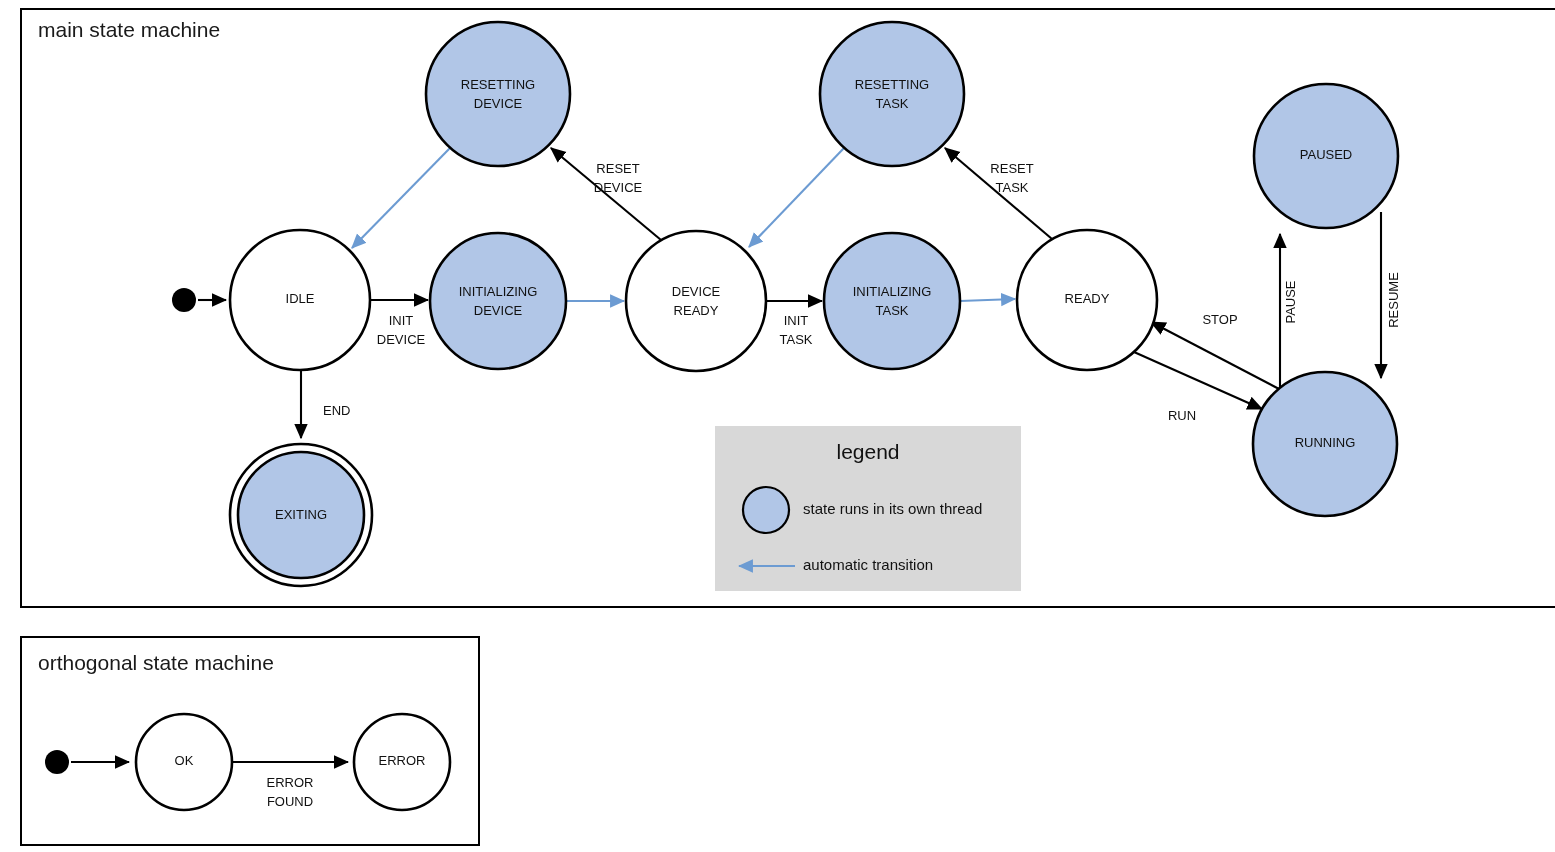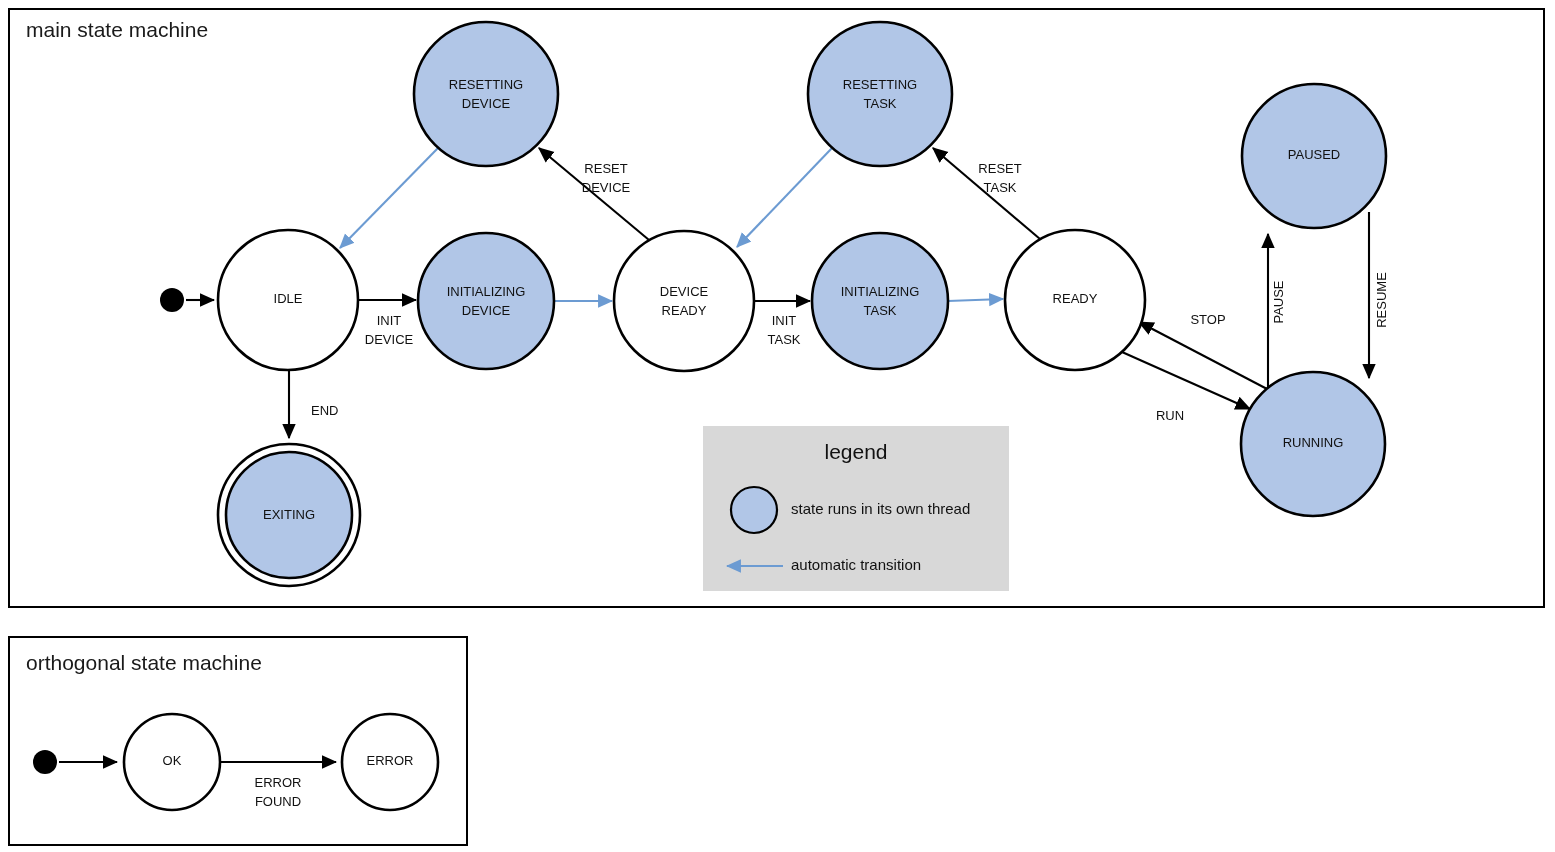--- a/index.html
+++ b/index.html
@@ -10,21 +10,21 @@
   }
   body {
     width: 1555px;
     height: 852px;
     font-family: "Liberation Sans", sans-serif;
     position: relative;
     overflow: hidden;
   }
   #root {
     position: absolute;
-    left: 0; top: 0;
+    left: 12px; top: 0;
     width: 1298px;
     height: 852px;
   }
   svg.canvas {
     position: absolute;
     left: 0; top: 0;
     width: 1555px;
     height: 852px;
     display: block;
   }

